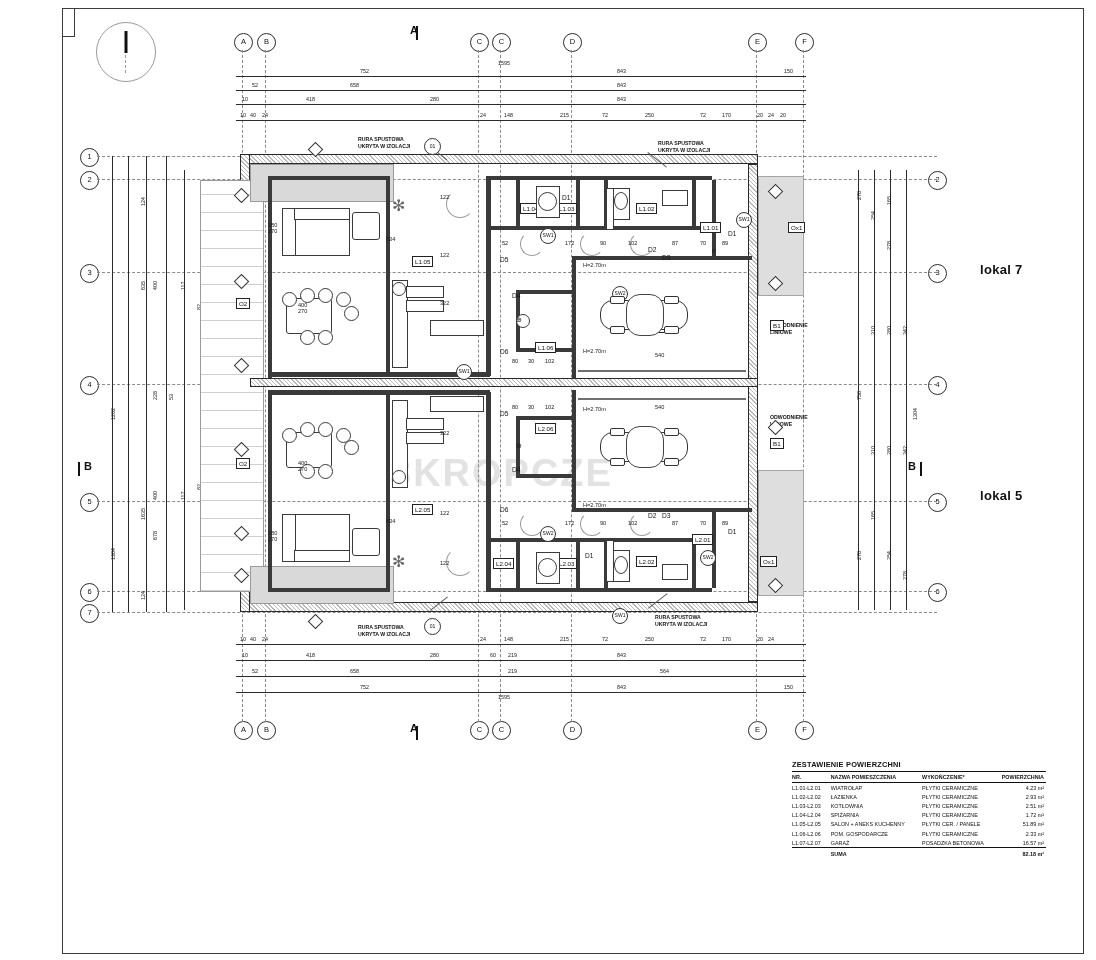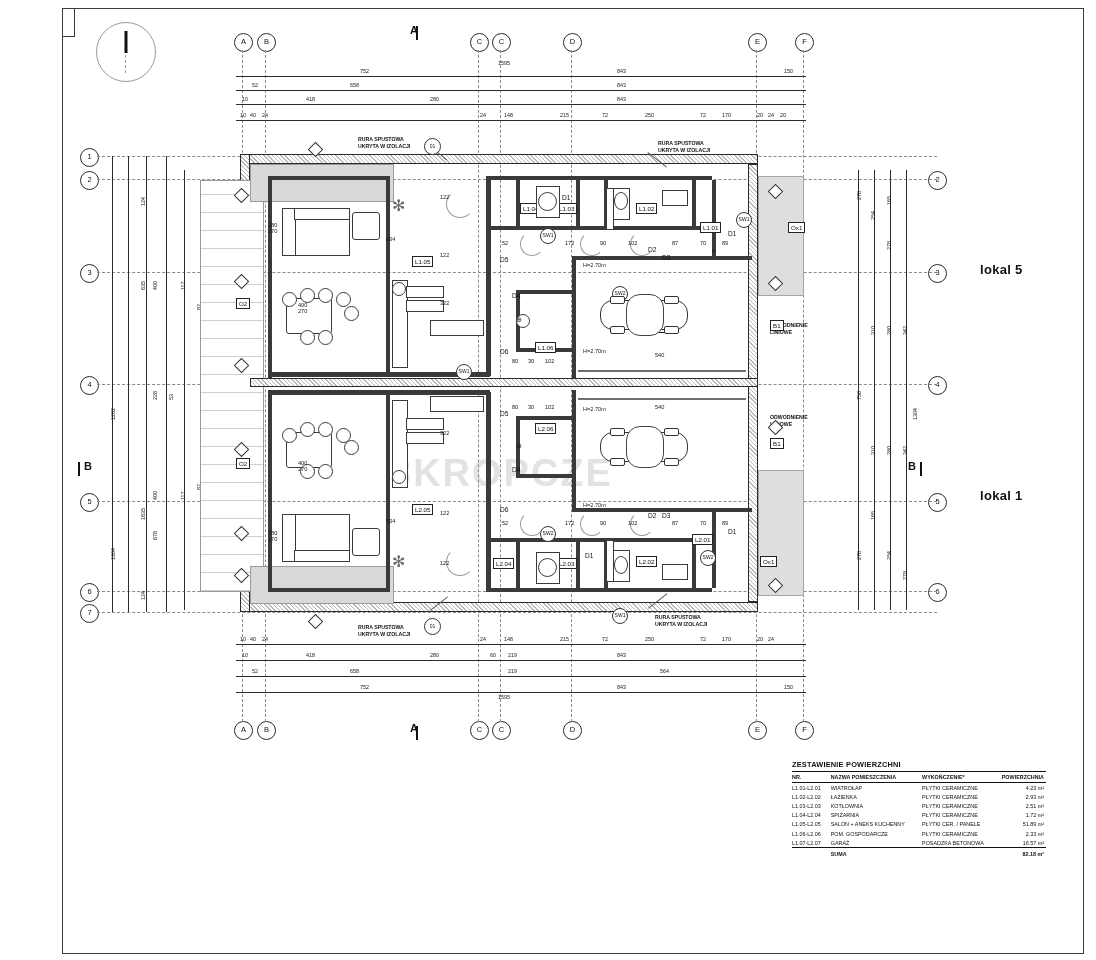--- a/index.html
+++ b/index.html
@@ -320,22 +320,22 @@
   <div class="tagbox" style="left:692px;top:534px;">L2.01</div>
   <div class="tagbox" style="left:412px;top:504px;">L2.05</div>
   <div class="tagbox" style="left:535px;top:423px;">L2.06</div>
   <div class="tagbox" style="left:658px;top:434px;">L2.07</div>
 
   <div class="lbl" style="left:583px;top:262px;">H=2.70m</div>
   <div class="lbl" style="left:583px;top:348px;">H=2.70m</div>
   <div class="lbl" style="left:583px;top:406px;">H=2.70m</div>
   <div class="lbl" style="left:583px;top:502px;">H=2.70m</div>
 
-  <div class="big" style="left:980px;top:262px;">lokal 5</div>
-  <div class="big" style="left:980px;top:488px;">lokal 1</div>
+  <div class="big" style="left:980px;top:262px;">lokal 7</div>
+  <div class="big" style="left:980px;top:488px;">lokal 5</div>
 
   <div class="secbar" style="left:416px;top:26px;width:2px;height:14px;"></div>
   <div class="secA" style="left:410px;top:24px;">A</div>
   <div class="secbar" style="left:416px;top:726px;width:2px;height:14px;"></div>
   <div class="secA" style="left:410px;top:722px;">A</div>
   <div class="secbar" style="left:78px;top:462px;width:2px;height:14px;"></div>
   <div class="secA" style="left:84px;top:460px;">B</div>
   <div class="secbar" style="left:920px;top:462px;width:2px;height:14px;"></div>
   <div class="secA" style="left:908px;top:460px;">B</div>
 

